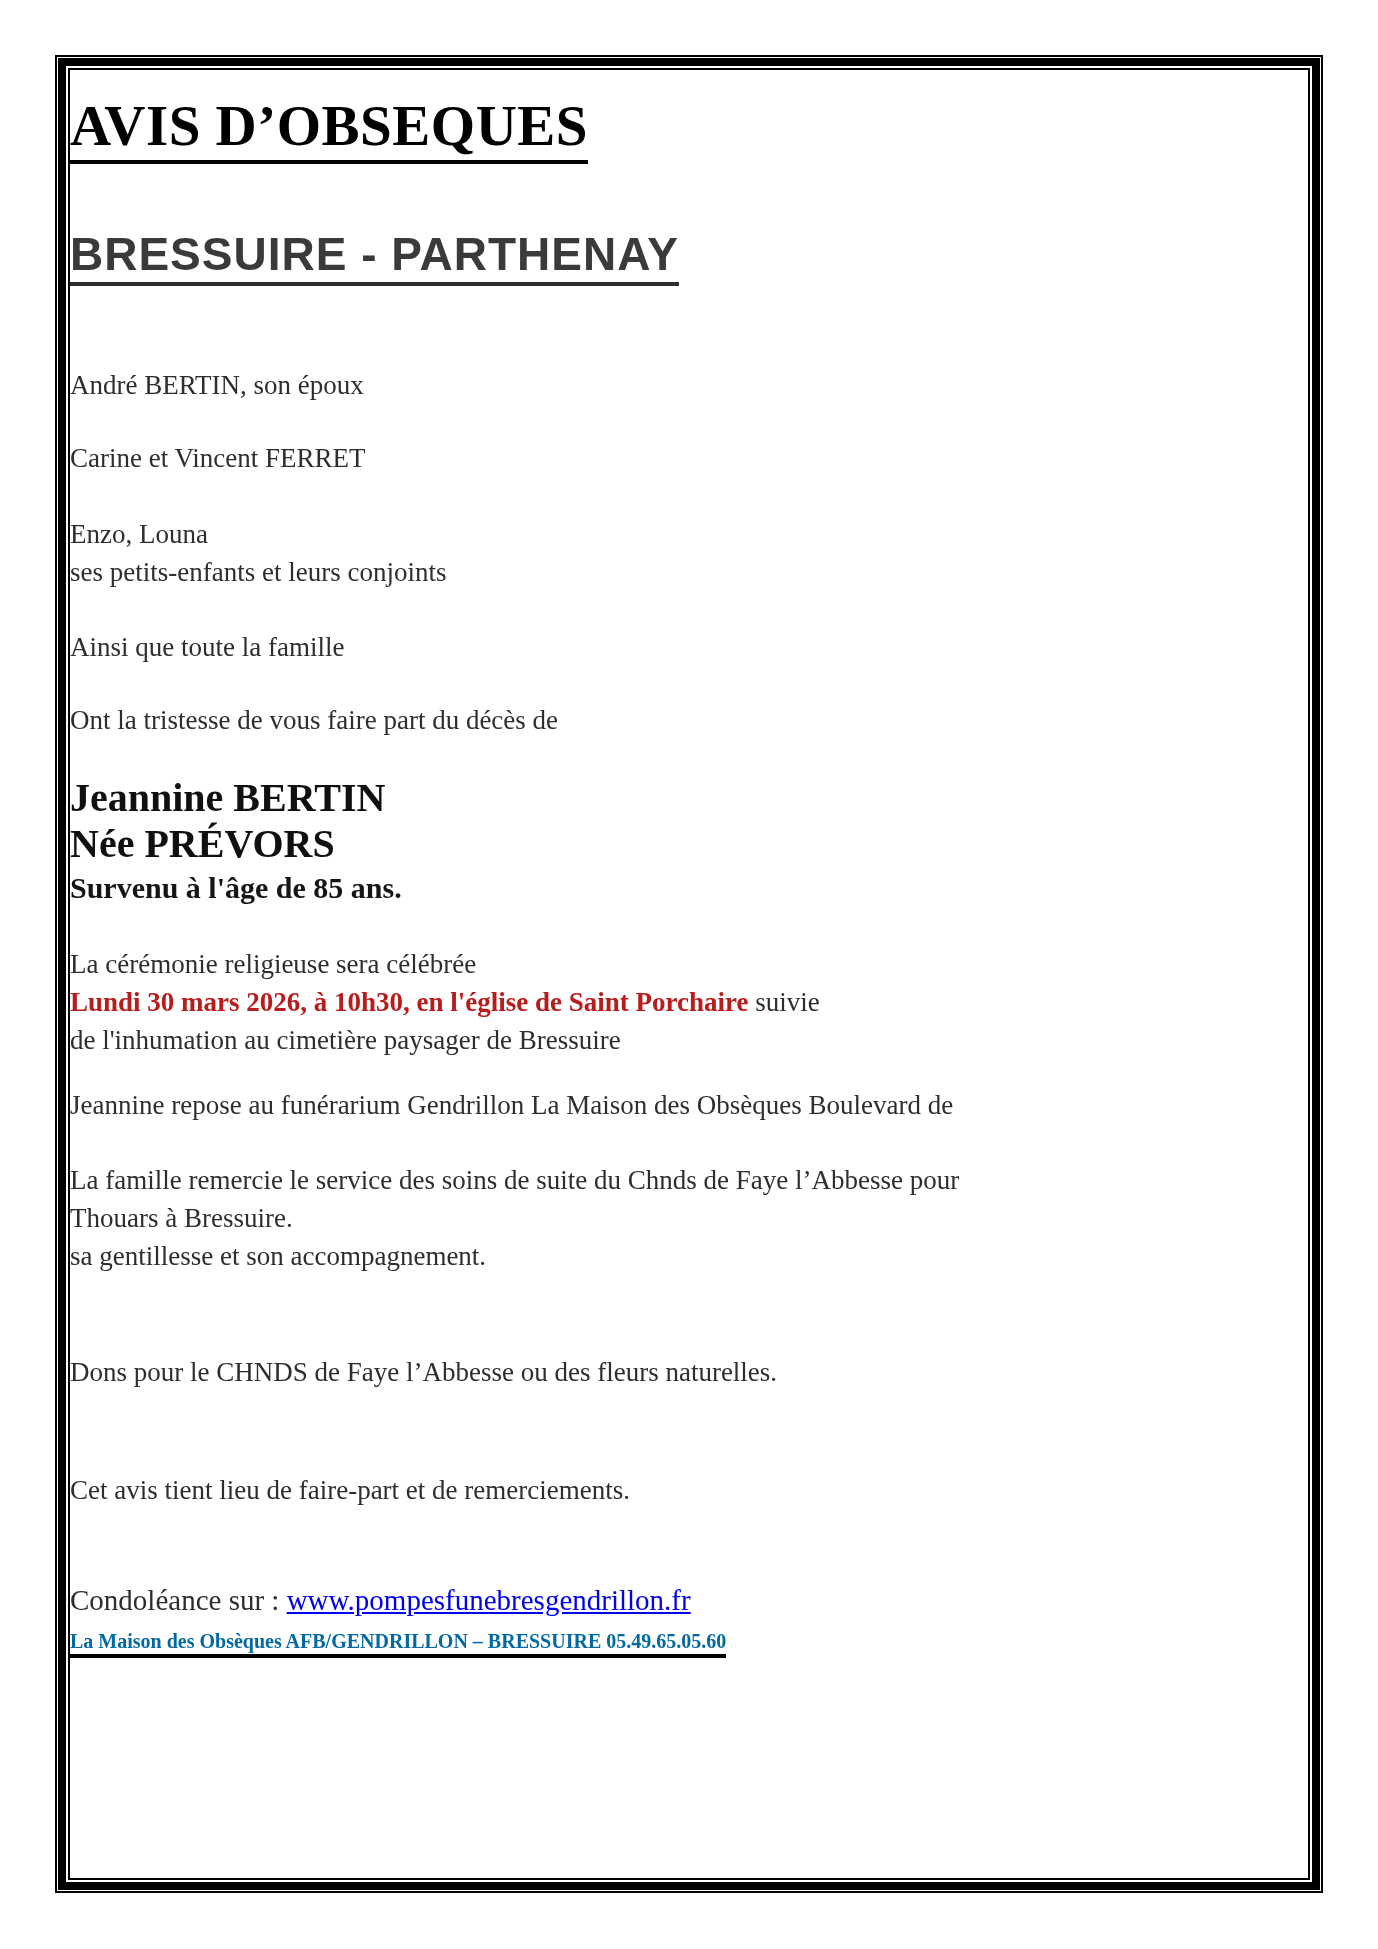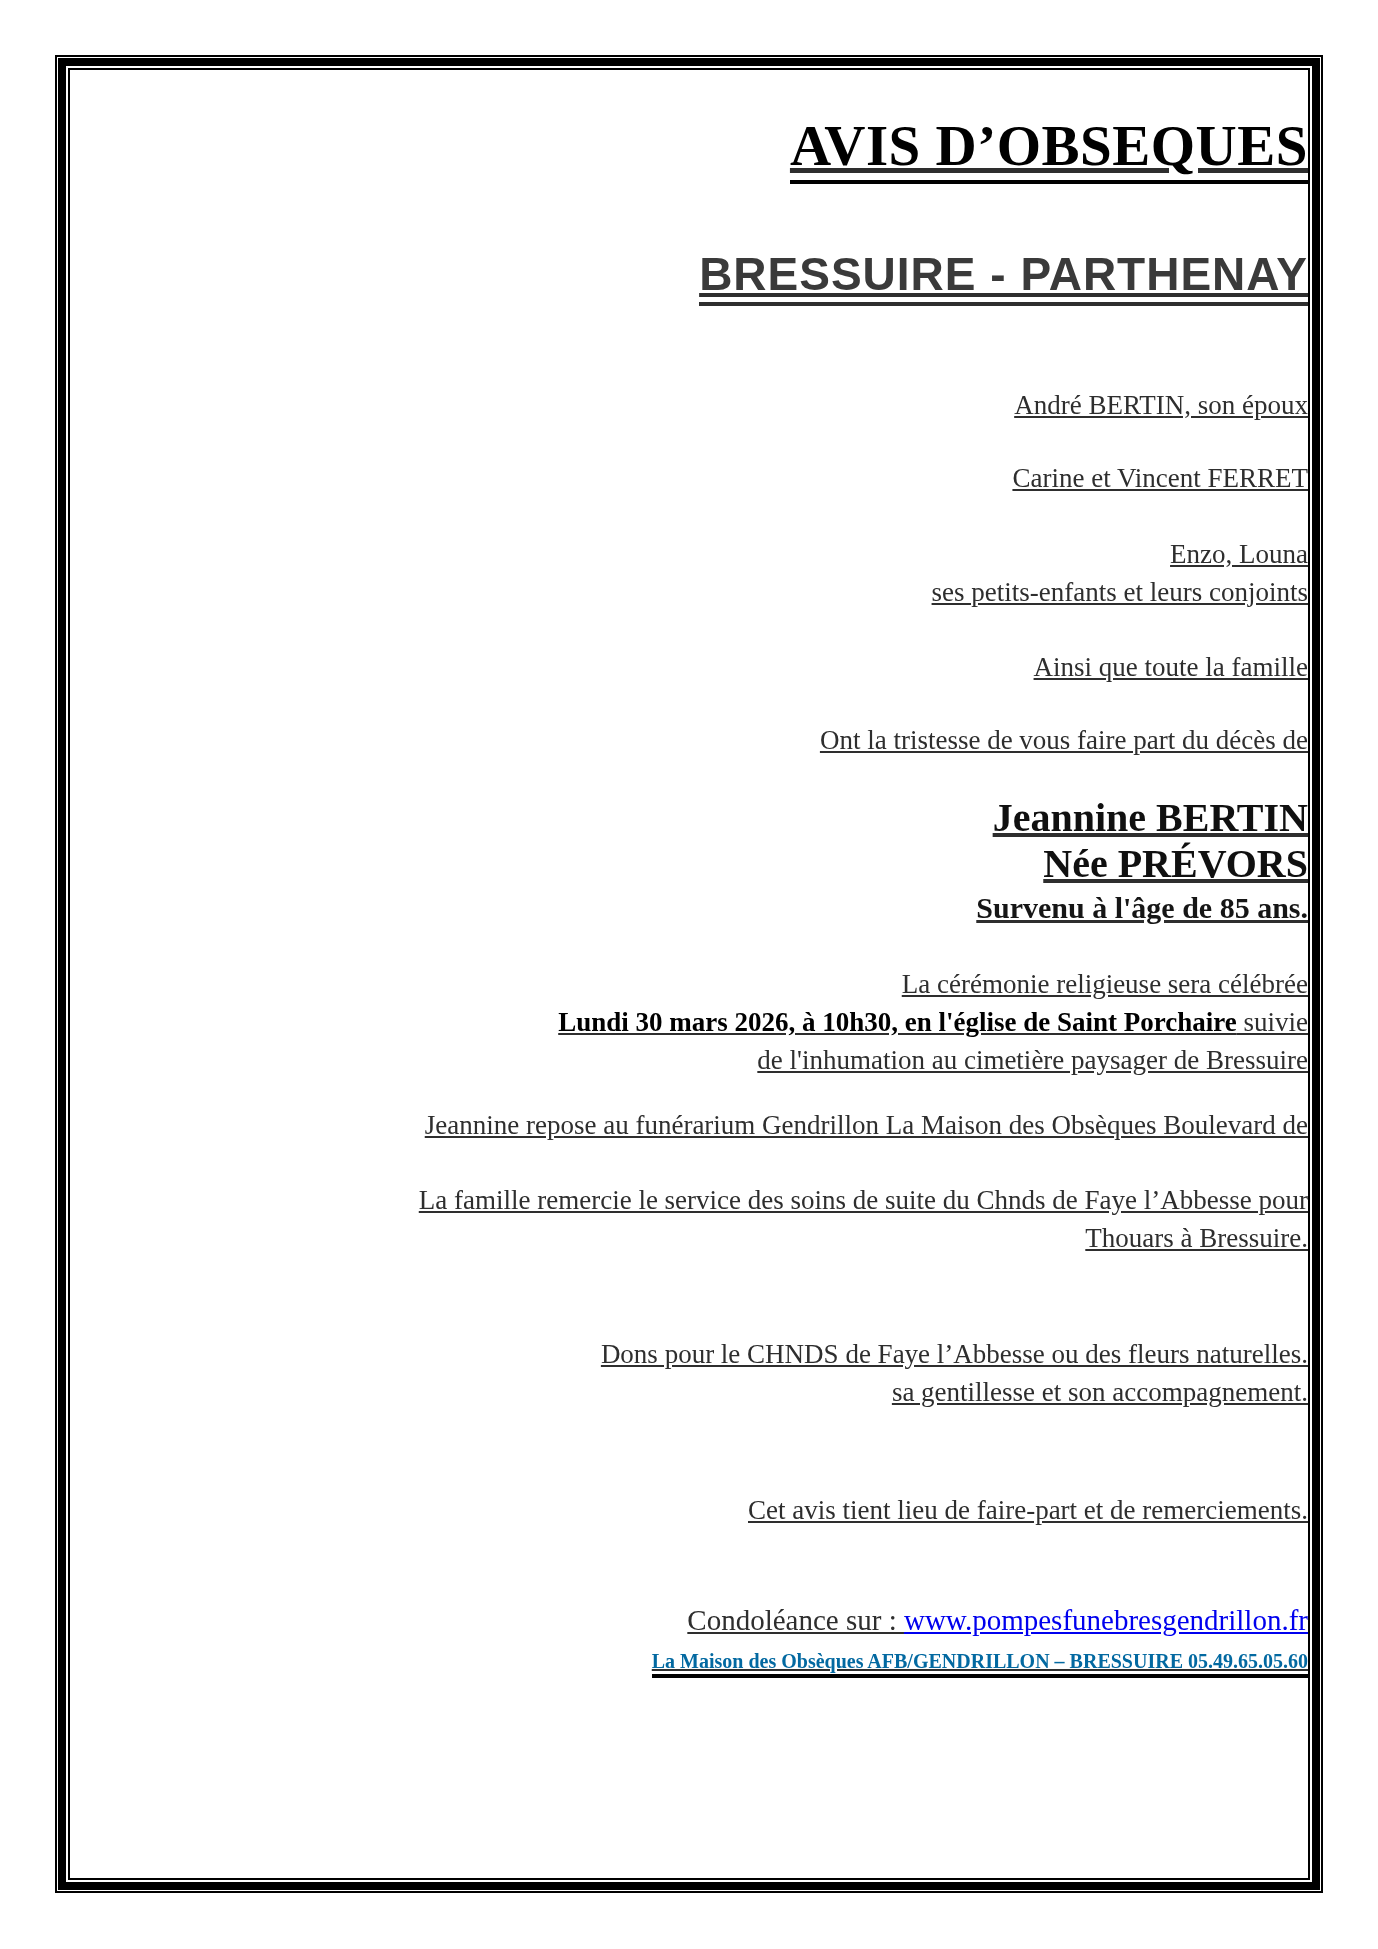--- a/index.html
+++ b/index.html
@@ -25,27 +25,26 @@
     height: 100%;
     box-sizing: border-box;
   }
   .frame-inner {
     border: 2px solid #000;
     height: 100%;
     box-sizing: border-box;
     overflow: hidden;
   }
   .content {
-    padding-top: 43px;
-    text-align: right;
+    padding-top: 23px;
+    text-align: left;
     font-family: "Liberation Serif", "DejaVu Serif", serif;
     font-size: 27px;
     line-height: 38px;
     color: #2e2e2e;
-    text-decoration: underline;
   }
   .line { margin: 0; }
   h1.title {
     margin: 0;
     font-size: 57px;
     line-height: 66px;
     font-weight: bold;
     color: #000;
     letter-spacing: 0.5px;
   }
@@ -84,21 +83,21 @@
     line-height: 46px;
     font-weight: bold;
     color: #101010;
   }
   .survenu-line {
     font-size: 30px;
     line-height: 42px;
     font-weight: bold;
     color: #161616;
   }
-  .bold-seg { font-weight: bold; color: #000000; }
+  .bold-seg { font-weight: bold; color: #b91c1c; }
   a.cond-link {
     color: #0000ee;
     text-decoration: underline;
     cursor: pointer;
   }
   .footer-line {
     font-size: 20px;
     line-height: 40px;
     font-weight: bold;
     color: #0369a1;
@@ -137,23 +136,23 @@
           <p class="line survenu-line">Survenu à l'âge de 85 ans.</p>
 
           <p class="line p-ceremonie">La cérémonie religieuse sera célébrée</p>
           <p class="line"><span class="bold-seg">Lundi 30 mars 2026, à 10h30, en l'église de Saint Porchaire</span><span> suivie</span></p>
           <p class="line">de l'inhumation au cimetière paysager de Bressuire</p>
 
           <p class="line p-repose">Jeannine repose au funérarium Gendrillon La Maison des Obsèques Boulevard de</p>
           <p class="line p-famille">La famille remercie le service des soins de suite du Chnds de Faye l’Abbesse pour</p>
 
           <p class="line">Thouars à Bressuire.</p>
+          <p class="line">sa gentillesse et son accompagnement.</p>
+
           <p class="line p-dons">Dons pour le CHNDS de Faye l’Abbesse ou des fleurs naturelles.</p>
-
-          <p class="line">sa gentillesse et son accompagnement.</p>
 
           <p class="line p-avis">Cet avis tient lieu de faire-part et de remerciements.</p>
 
           <p class="line p-condoleance"><span>Condoléance sur : </span><a class="cond-link">www.pompesfunebresgendrillon.fr</a></p>
 
           <p class="line footer-line p-footer"><span class="u">La Maison des Obsèques AFB/GENDRILLON – BRESSUIRE 05.49.65.05.60</span></p>
 
         </div>
       </div>
     </div>

